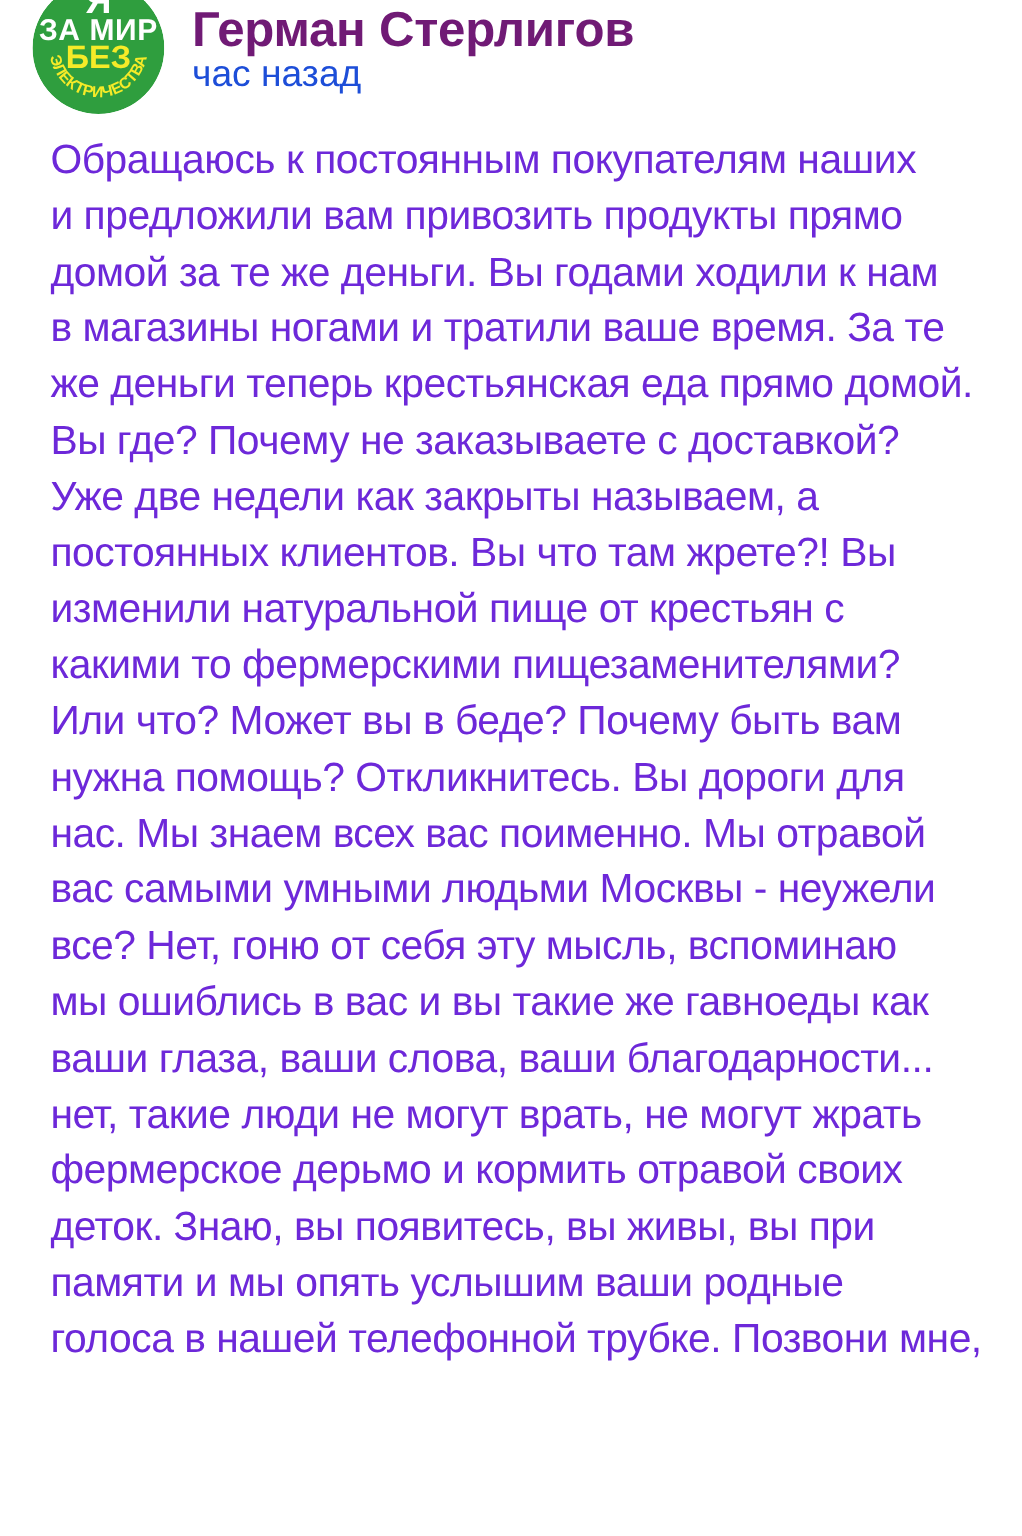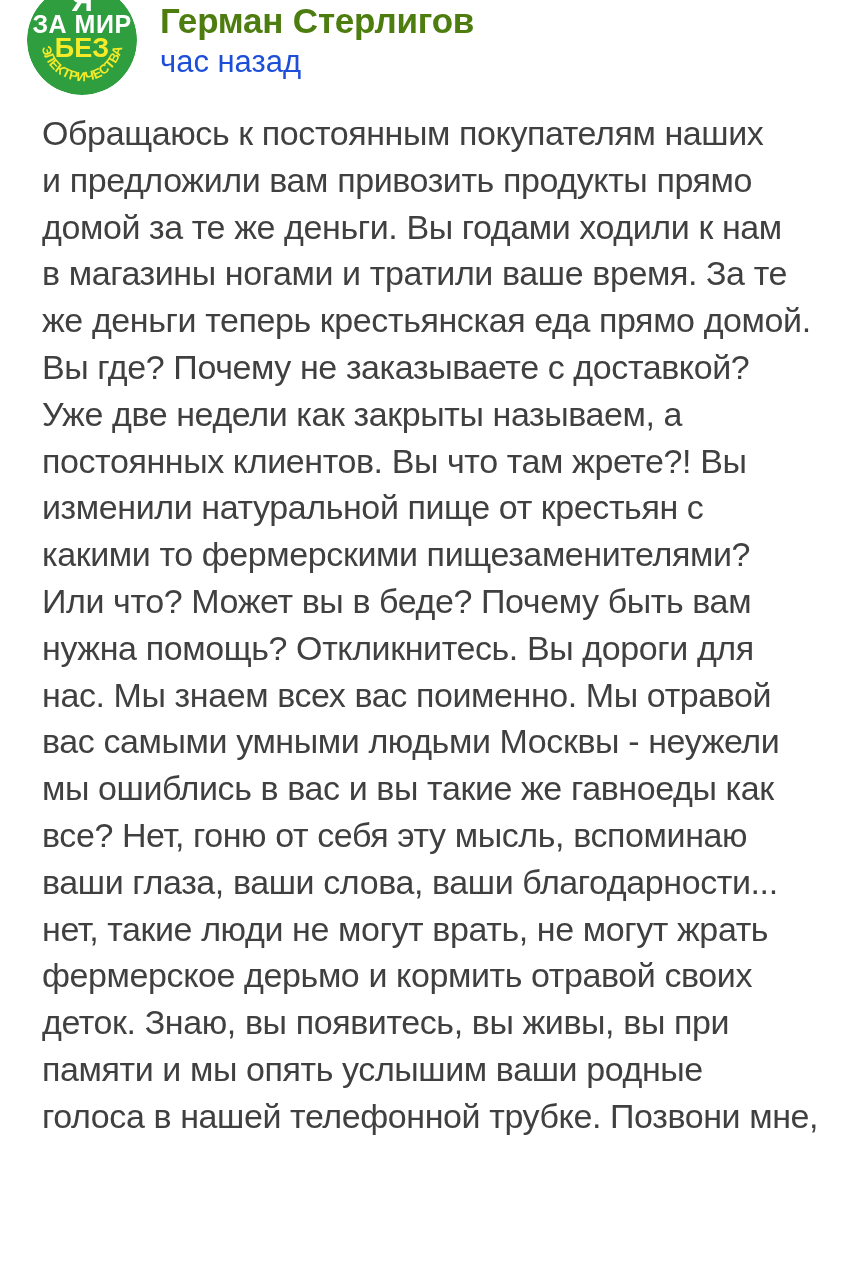--- a/index.html
+++ b/index.html
@@ -26,23 +26,23 @@
     height: 110px;
     border-radius: 50%;
     overflow: hidden;
     cursor: pointer;
   }
   .avatar svg { display: block; width: 110px; height: 110px; }
   .author-name {
     position: absolute;
     left: 160px;
     top: 1px;
-    font-size: 35px;
+    font-size: 41px;
     font-weight: 700;
-    color: #4d7c0f;
+    color: #701a75;
     letter-spacing: -0.2px;
     cursor: pointer;
     white-space: nowrap;
   }
   .timestamp {
     position: absolute;
     left: 160px;
     top: 44px;
     font-size: 31px;
     font-weight: 400;
@@ -50,21 +50,21 @@
     white-space: nowrap;
   }
   .post-text {
     position: absolute;
     left: 42px;
     top: 110px;
     right: 20px;
     font-size: 34px;
     line-height: 46.8px;
     letter-spacing: -0.4px;
-    color: #404040;
+    color: #6d28d9;
   }
   .post-text .line {
     white-space: nowrap;
   }
 </style>
 </head>
 <body>
 
 <div class="page">
 
@@ -93,22 +93,22 @@
       <div class="line">же деньги теперь крестьянская еда прямо домой.</div>
       <div class="line">Вы где? Почему не заказываете с доставкой?</div>
       <div class="line">Уже две недели как закрыты называем, а</div>
       <div class="line">постоянных клиентов. Вы что там жрете?! Вы</div>
       <div class="line">изменили натуральной пище от крестьян с</div>
       <div class="line">какими то фермерскими пищезаменителями?</div>
       <div class="line">Или что? Может вы в беде? Почему быть вам</div>
       <div class="line">нужна помощь? Откликнитесь. Вы дороги для</div>
       <div class="line">нас. Мы знаем всех вас поименно. Мы отравой</div>
       <div class="line">вас самыми умными людьми Москвы - неужели</div>
+      <div class="line">все? Нет, гоню от себя эту мысль, вспоминаю</div>
       <div class="line">мы ошиблись в вас и вы такие же гавноеды как</div>
-      <div class="line">все? Нет, гоню от себя эту мысль, вспоминаю</div>
       <div class="line">ваши глаза, ваши слова, ваши благодарности...</div>
       <div class="line">нет, такие люди не могут врать, не могут жрать</div>
       <div class="line">фермерское дерьмо и кормить отравой своих</div>
       <div class="line">деток. Знаю, вы появитесь, вы живы, вы при</div>
       <div class="line">памяти и мы опять услышим ваши родные</div>
       <div class="line">голоса в нашей телефонной трубке. Позвони мне,</div>
     </div>
 
 </div>
 

